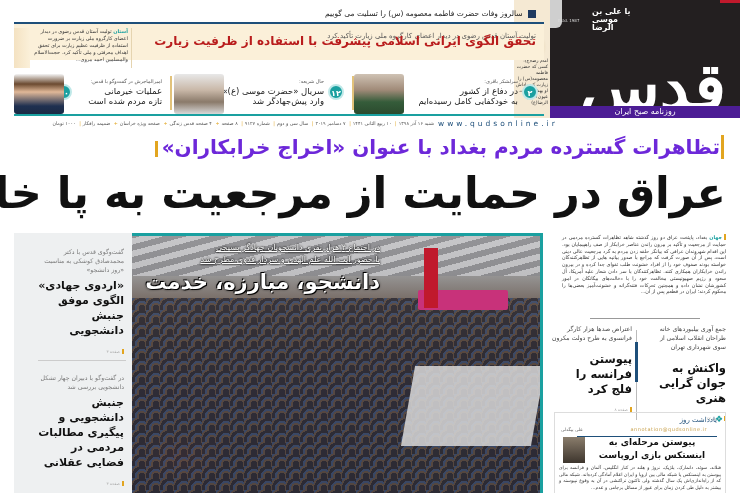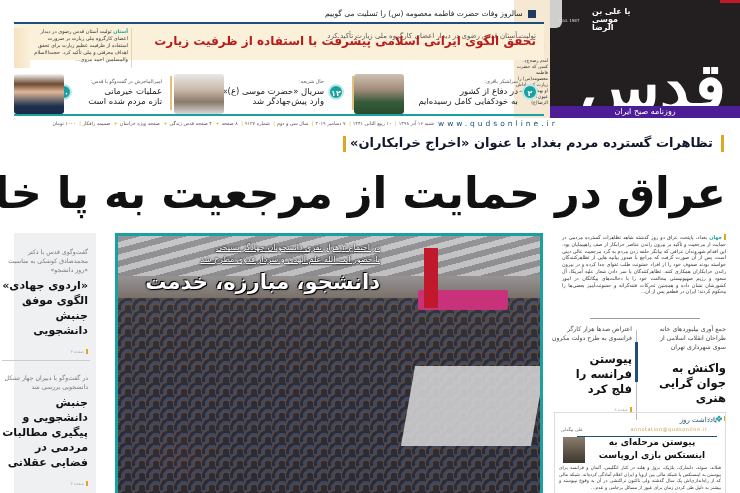--- a/index.html
+++ b/index.html
@@ -40,21 +40,21 @@
   .teaser .badge { position: absolute; top: 12px; width: 16px; height: 16px; border-radius: 50%; background: #1aa0a0; color: #fff; font-size: 8px; font-weight: bold; text-align: center; line-height: 16px; border: 2px solid #bfe8e8; }
   .teaser .photo { position: absolute; top: 2px; width: 50px; height: 40px; border-radius: 3px; }
   .vdiv { position: absolute; top: 4px; width: 2px; height: 34px; background: #e2c27a; }
 
   
   .dateline { position: absolute; top: 119px; left: 14px; width: 420px; height: 10px; font-size: 4.8px; color: #555; text-align: right; white-space: nowrap; line-height: 10px; }
   .dateline .sep { color: #e2a520; padding: 0 2px; }
   .website { position: absolute; top: 118px; left: 438px; width: 114px; height: 12px; direction: ltr; font-size: 7.5px; letter-spacing: 3px; color: #1e4f7a; text-align: right; line-height: 12px; }
 
   
-  .kicker-line { position: absolute; top: 135px; right: 16px; font-size: 13px; font-weight: bold; color: #0f172a; padding-right: 8px; border-right: 3px solid #e2a520; white-space: nowrap; }
+  .kicker-line { position: absolute; top: 135px; right: 16px; font-size: 20px; font-weight: bold; color: #6d28d9; padding-right: 1px; border-right: 3px solid #e2a520; white-space: nowrap; }
   .kicker-line .end-bar { display: inline-block; width: 3px; height: 16px; background: #e2a520; vertical-align: middle; margin-right: 4px; }
   .main-headline { position: absolute; top: 160px; right: 14px; font-size: 43px; font-weight: bold; color: #111; white-space: nowrap; letter-spacing: -1px; line-height: 66px; }
 
   
   .body-text { position: absolute; top: 234px; right: 14px; width: 164px; font-size: 4.9px; line-height: 6.8px; color: #333; text-align: justify; }
   .body-text .tag { color: #1aa0a0; font-weight: bold; border-right: 2px solid #e2a520; padding-right: 2px; }
   .col-rule { position: absolute; top: 318px; right: 40px; width: 110px; height: 1px; background: #999; }
 
   .brief { position: absolute; top: 324px; width: 80px; text-align: right; }
   .brief .b-note { font-size: 6.2px; line-height: 9px; color: #444; }
@@ -83,21 +83,21 @@
   .photo-main .banner { position: absolute; top: 54px; left: 300px; width: 90px; height: 20px; background: #c8327a; border-radius: 2px; }
   .photo-main .flag { position: absolute; top: 12px; left: 306px; width: 14px; height: 60px; background: #c0192c; }
   .photo-main .crowd { position: absolute; top: 62px; left: 0; right: 0; bottom: 0;
       background: repeating-radial-gradient(circle at 10px 10px, #2c2a33 0 3px, #5a4a40 3px 5px, #3b4b6b 5px 7px);
       background-size: 14px 12px; opacity: .85; }
   .photo-main .stage { position: absolute; top: 130px; left: 290px; width: 130px; height: 80px; background: #d9d9d9; transform: skewX(-10deg); opacity: .85; }
   .photo-main .overlay-sub { position: absolute; top: 6px; right: 160px; font-size: 8px; line-height: 12px; color: #fff; text-shadow: 0 0 2px #000, 0 0 2px #000; text-align: right; white-space: nowrap; text-decoration: underline; }
   .photo-main .overlay-title { position: absolute; top: 34px; right: 160px; font-size: 21px; font-weight: bold; color: #fff; text-shadow: 0 0 3px #000, 1px 1px 0 #000, -1px -1px 0 #000; white-space: nowrap; }
 
   
-  .left-box { position: absolute; top: 233px; left: 14px; width: 82px; height: 260px; background: #eef0f1; }
+  .left-box { position: absolute; top: 233px; left: 14px; width: 118px; height: 260px; background: #eef0f1; }
   .left-story { position: absolute; right: 8px; width: 90px; text-align: right; }
   .left-story .ls-kicker { font-size: 6.2px; line-height: 9px; color: #777; }
   .left-story .ls-title { margin-top: 4px; font-size: 11px; line-height: 15px; font-weight: bold; color: #111; }
   .left-story .page-ref { margin-top: 6px; font-size: 4px; color: #aaa; border-right: 2px solid #e2a520; padding-right: 2px; display: inline-block; }
   .left-rule { position: absolute; top: 127px; right: 6px; width: 88px; height: 1px; background: #ccc; }
 </style>
 </head>
 <body>
 
 <div class="masthead">

